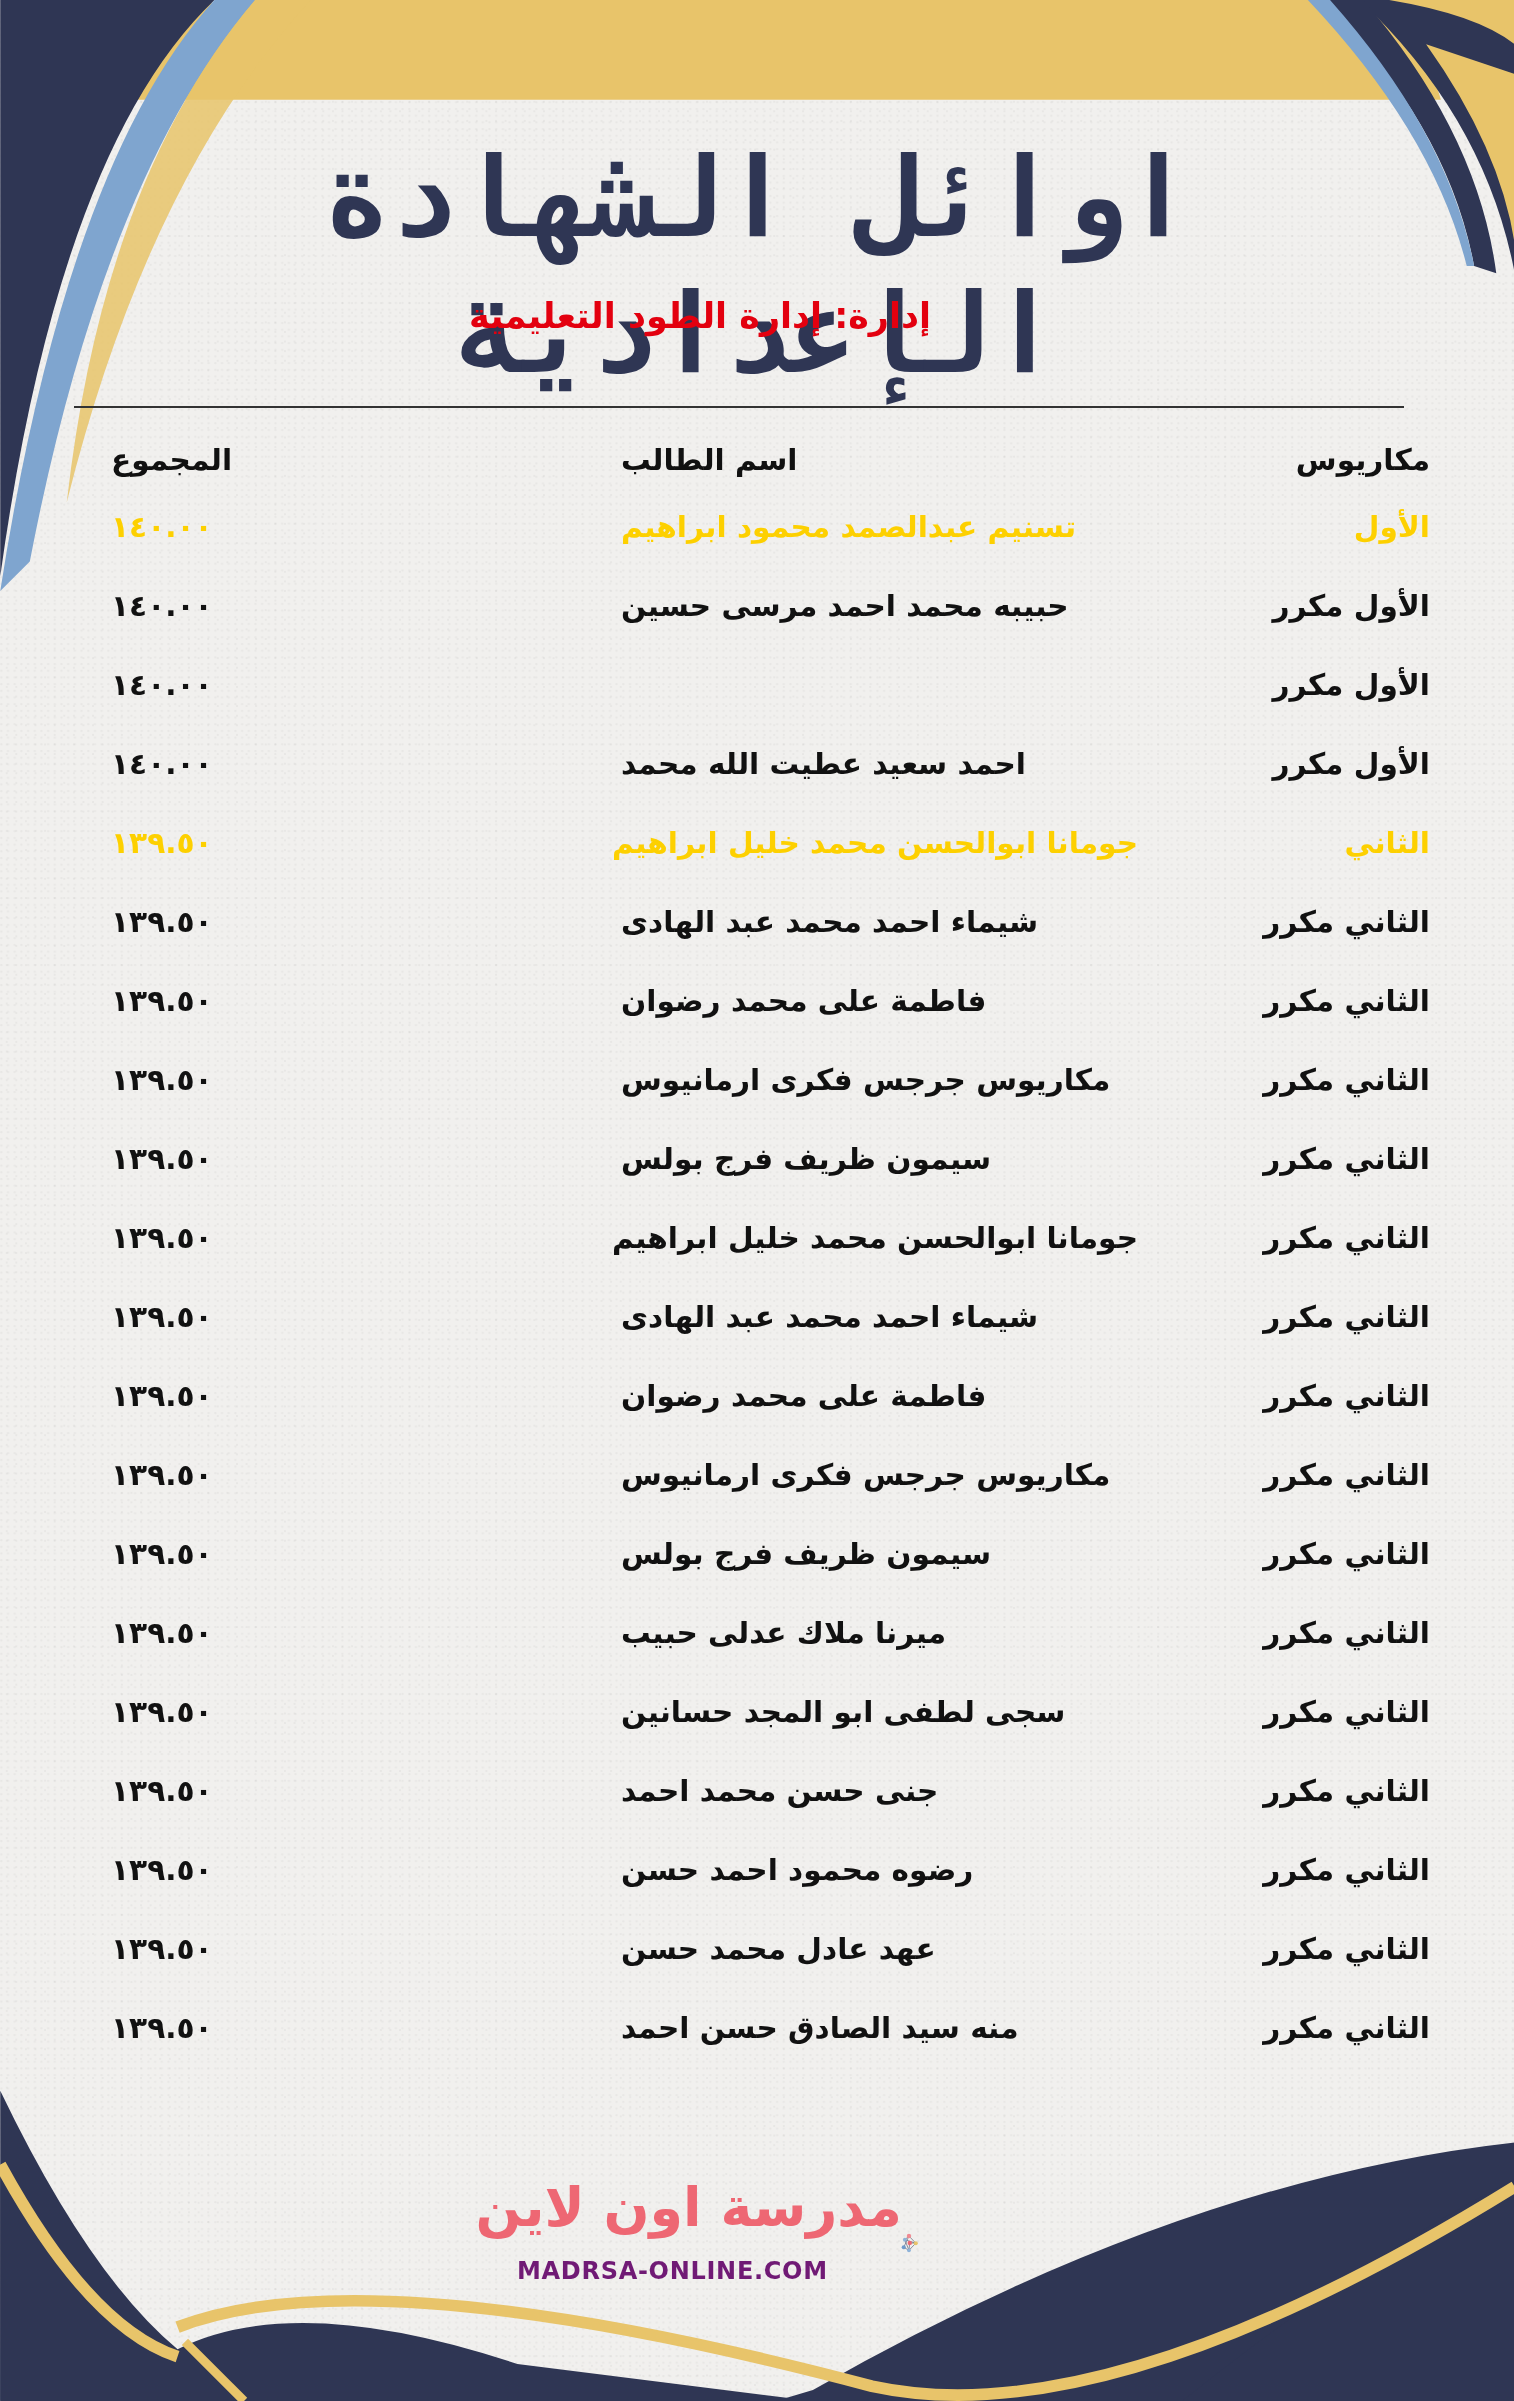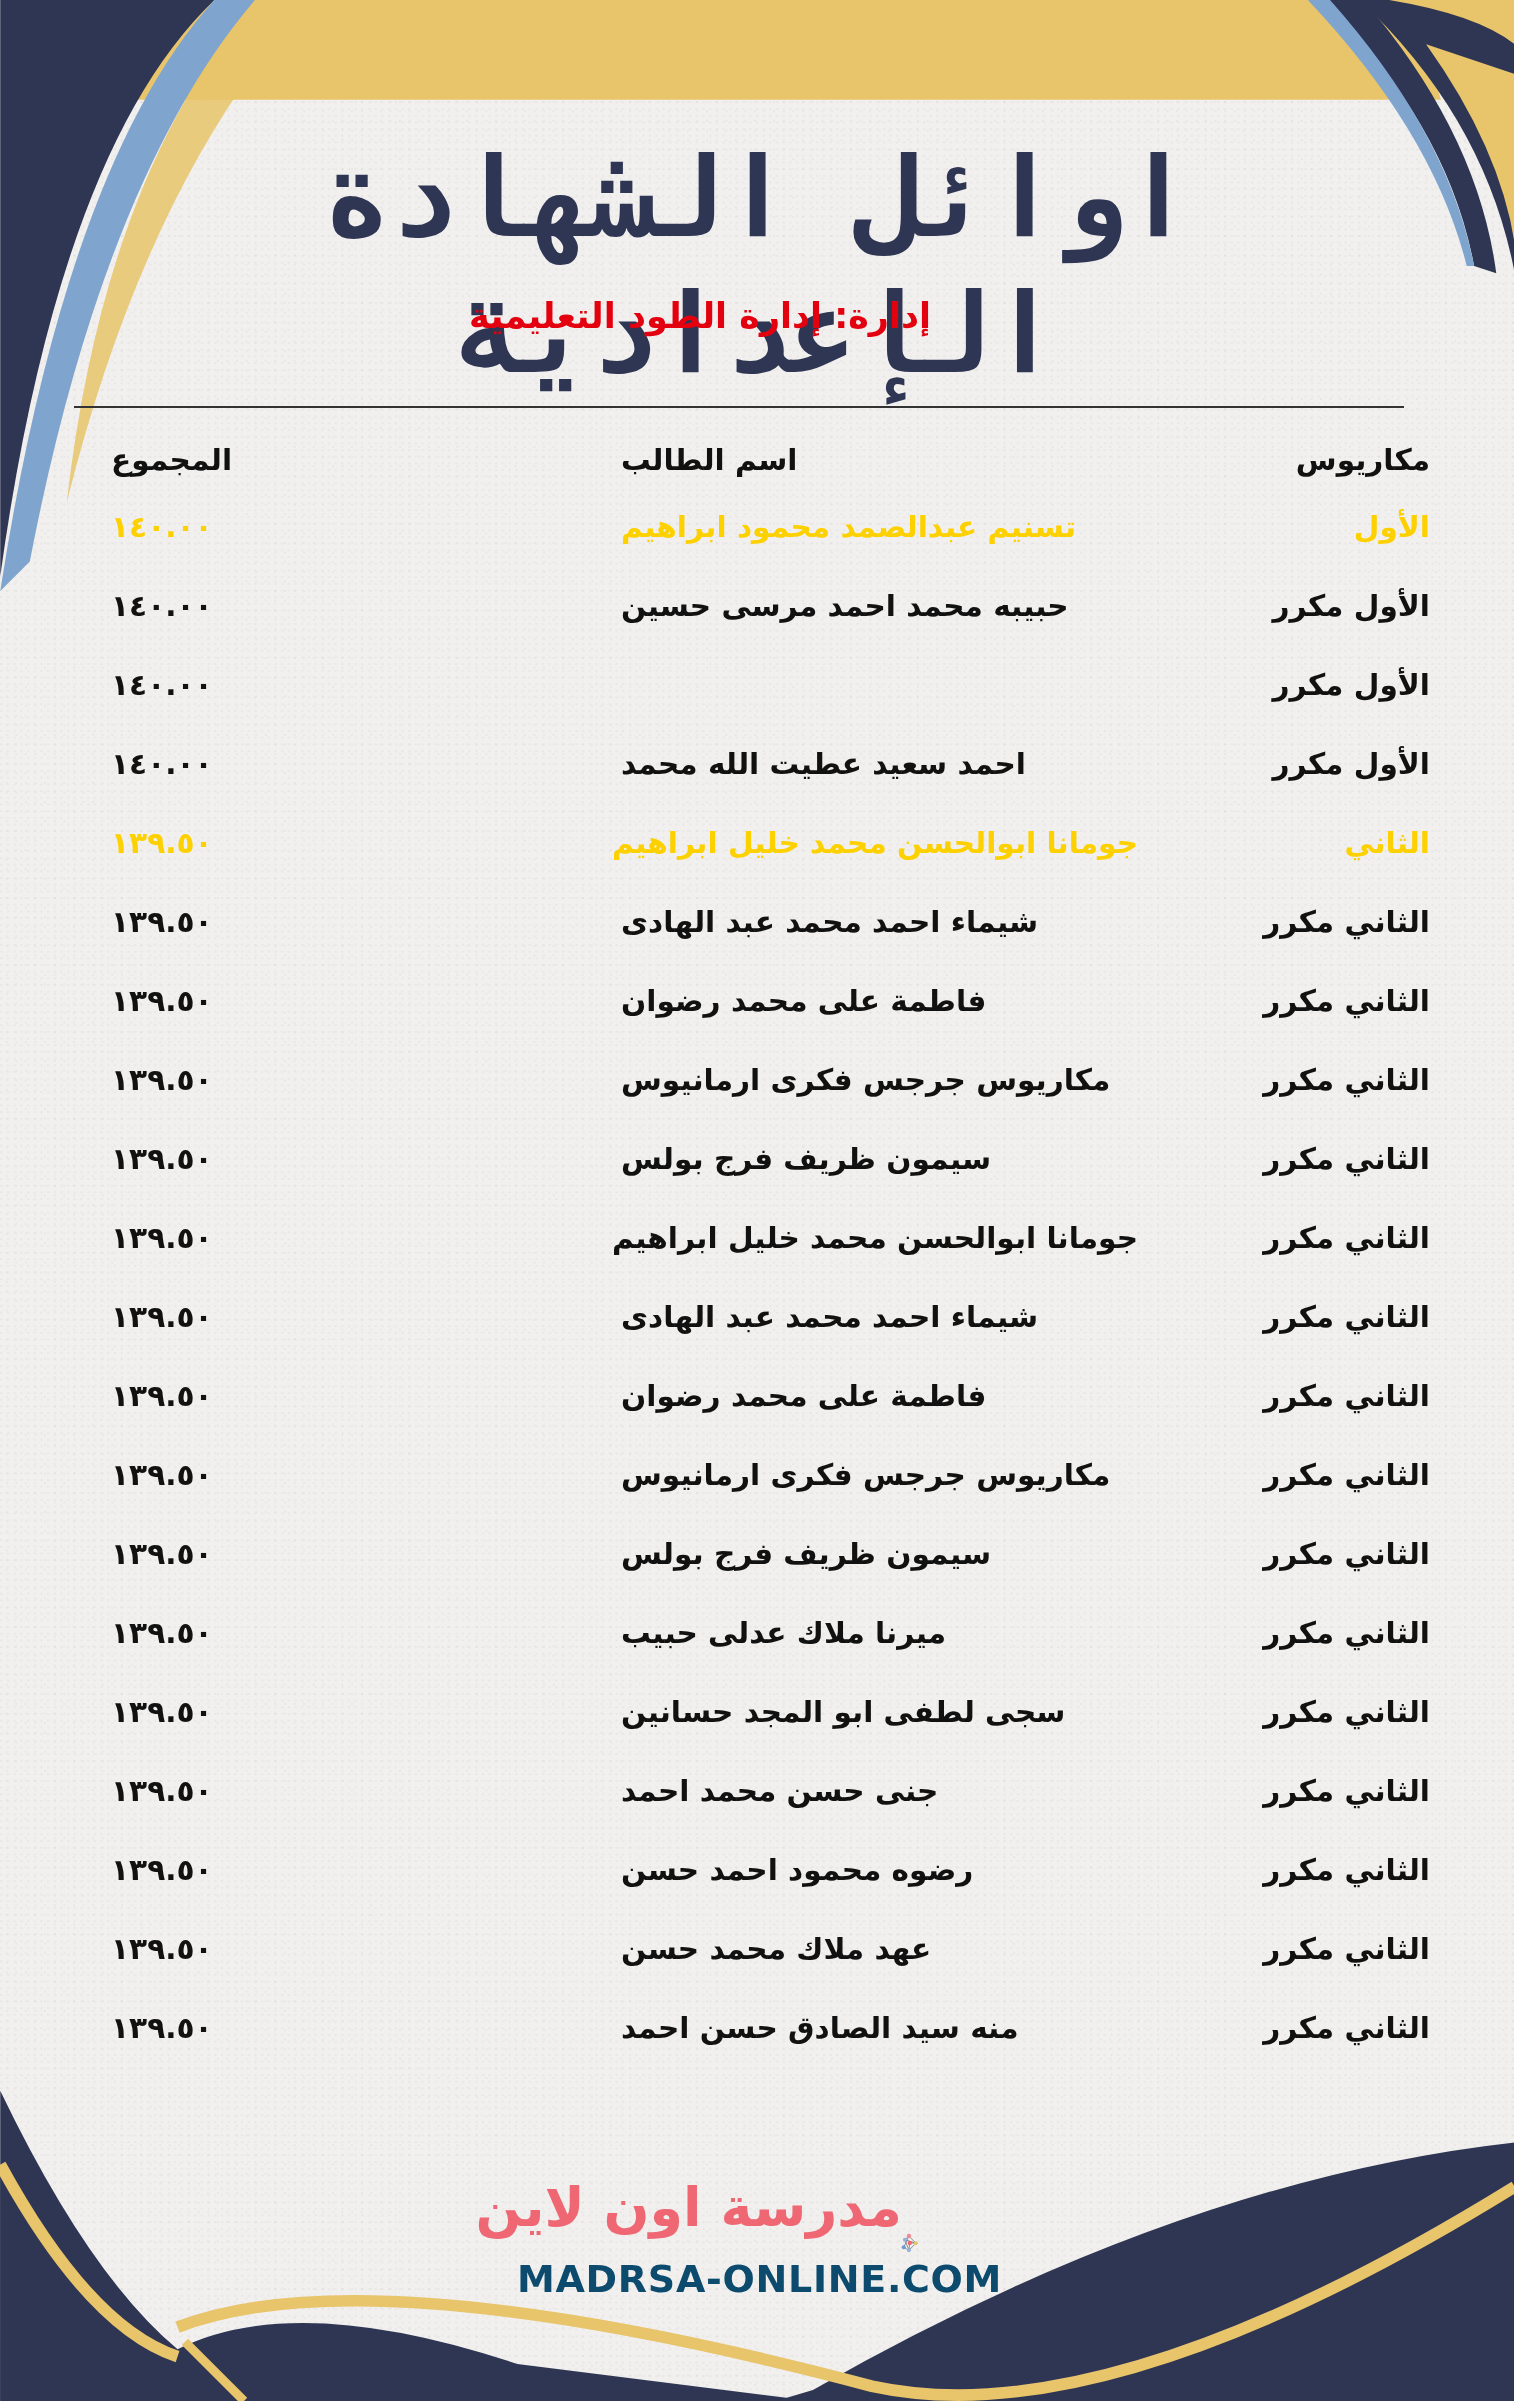--- a/index.html
+++ b/index.html
@@ -40,22 +40,22 @@
   .c-rank { right:85px; }
   .c-name { right:377px; width:517px; text-align:left; }
   .c-total { left:111px; direction:ltr; }
   .row.highlight { color:#fdd000; }
   .logo { position:absolute; left:517px; top:2180px; width:480px; height:111px; }
   .logo-ar {
     position:absolute; right:214px; top:2176px; font-size:54px; font-weight:bold;
     color:#ee6773; direction:rtl;
   }
   .logo-en {
-    position:absolute; left:517px; top:2257px; font-size:38px; font-weight:bold;
-    color:#0c4a6e; letter-spacing:0.7px;
+    position:absolute; left:517px; top:2257px; font-size:24px; font-weight:bold;
+    color:#701a75; letter-spacing:0.7px;
   }
 </style>
 </head>
 <body>
 
 <div class="bg-texture"></div>
 
 <svg class="deco" width="1515" height="2401" viewBox="0 0 2050 3250">
 
   <path d="M300,0 L1880,0 Q1930,60 1950,135 L50,135 Q150,40 300,0 Z" fill="#e8c46a"></path>
@@ -175,21 +175,21 @@
         <span class="cell c-name">جنى حسن محمد احمد</span>
         <span class="cell c-total">١٣٩.٥٠</span>
       </div>
       <div class="row">
         <span class="cell c-rank">الثاني مكرر</span>
         <span class="cell c-name">رضوه محمود احمد حسن</span>
         <span class="cell c-total">١٣٩.٥٠</span>
       </div>
       <div class="row">
         <span class="cell c-rank">الثاني مكرر</span>
-        <span class="cell c-name">عهد ملاك محمد حسن</span>
+        <span class="cell c-name">عهد عادل محمد حسن</span>
         <span class="cell c-total">١٣٩.٥٠</span>
       </div>
       <div class="row">
         <span class="cell c-rank">الثاني مكرر</span>
         <span class="cell c-name">منه سيد الصادق حسن احمد</span>
         <span class="cell c-total">١٣٩.٥٠</span>
       </div>
     </div>
 </div>
 

